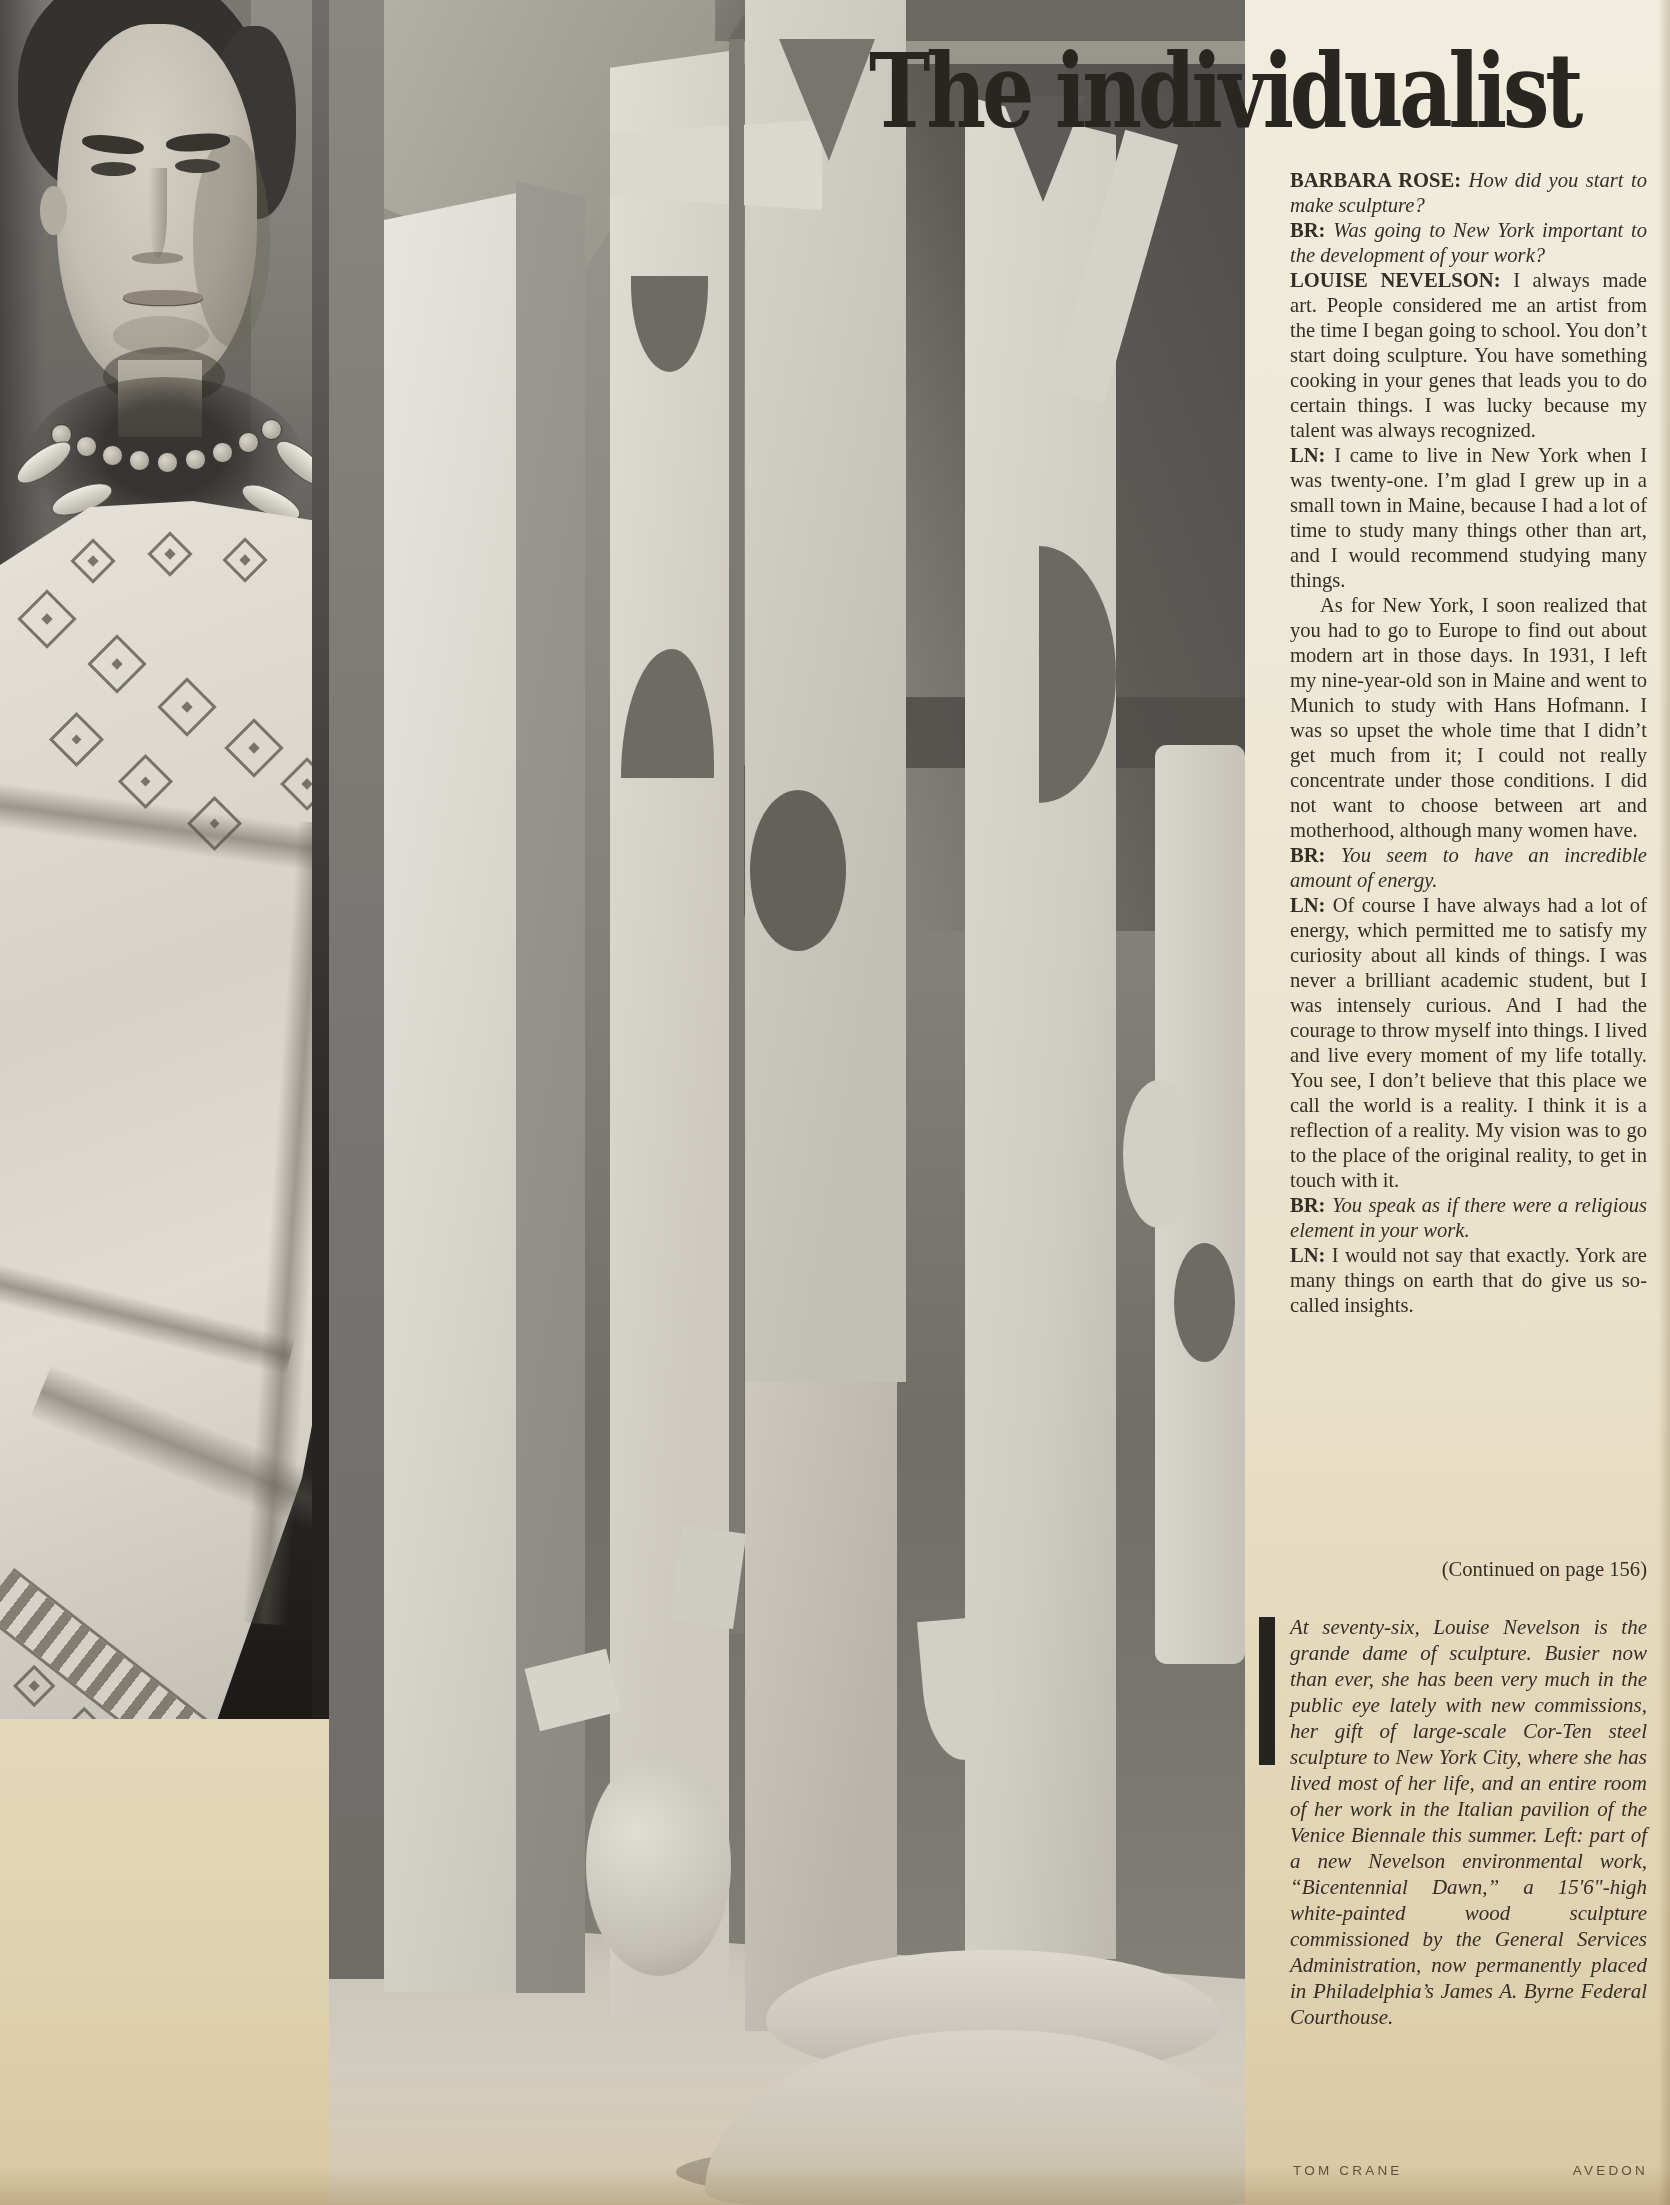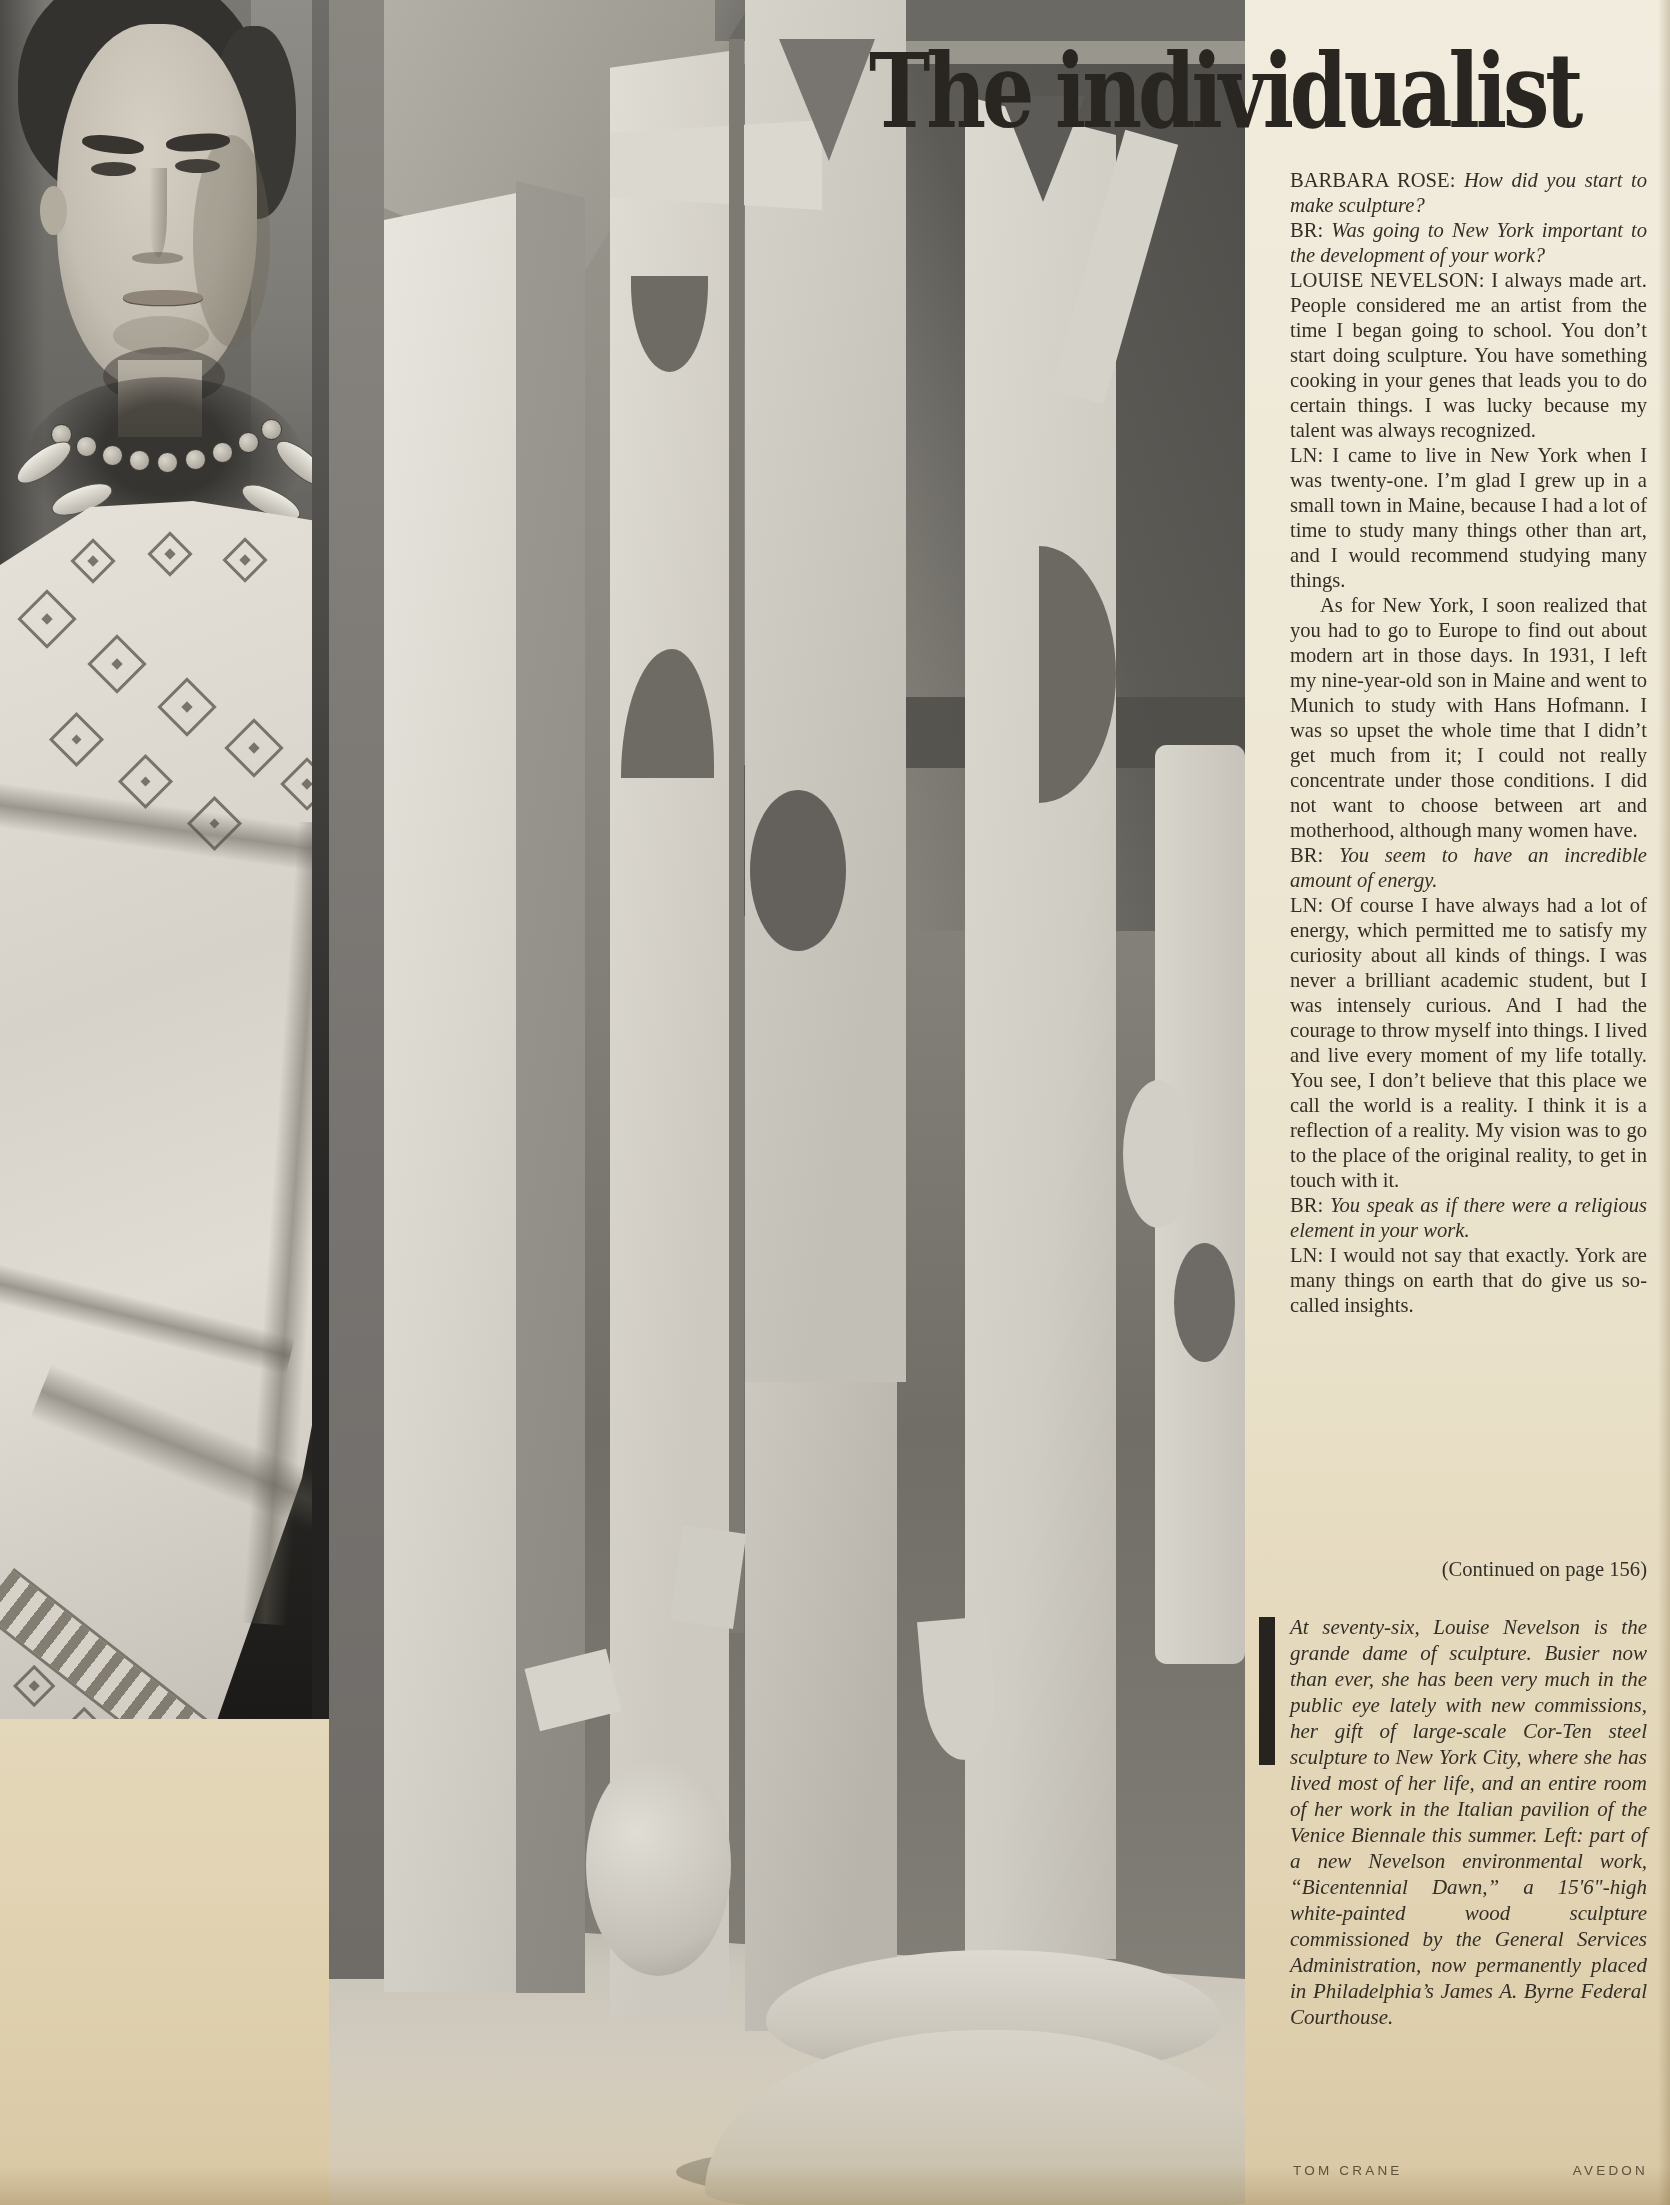--- a/index.html
+++ b/index.html
@@ -112,21 +112,21 @@
     background:linear-gradient(180deg,#d8d4cb 0%,#cfc9ba 55%,#c8bda3 100%);}
 
   
   .headline{position:absolute;left:869px;top:37px;margin:0;z-index:10;
     font-family:"DejaVu Serif","Liberation Serif",serif;font-weight:700;
     font-size:103px;letter-spacing:-5.1px;line-height:1.05;color:#292520;
     white-space:nowrap;transform:scaleX(.80);transform-origin:left top;}
   .interview{position:absolute;left:1290px;top:168px;width:357px;z-index:10;
     font-size:20.6px;line-height:25px;color:#332e26;text-align:justify;}
   .interview p{margin:0;}
-  .speaker{font-weight:normal;font-style:normal;margin-top:41px;}
+  .speaker{font-weight:bold;font-style:normal;margin-top:41px;}
   .speaker:not(:empty)::after{content:" ";}
   .question .ptext{font-style:italic;}
   .answer-indent{text-indent:30px;}
   .continued{position:absolute;left:1290px;top:1558px;width:357px;z-index:10;
     font-size:20.6px;color:#332e26;text-align:right;margin:0;}
   .caption{position:absolute;left:1290px;top:1614px;width:357px;z-index:10;
     font-size:21px;line-height:26px;font-style:italic;color:#332e26;text-align:justify;}
   .caption-bar{position:absolute;left:1259px;top:1617px;width:16px;height:148px;background:#272420;z-index:10;}
   .credits{position:absolute;left:1293px;top:2163px;width:355px;z-index:10;display:flex;justify-content:space-between;
     font-family:"Liberation Sans",sans-serif;font-size:13.5px;letter-spacing:3.2px;color:#5e513c;}

